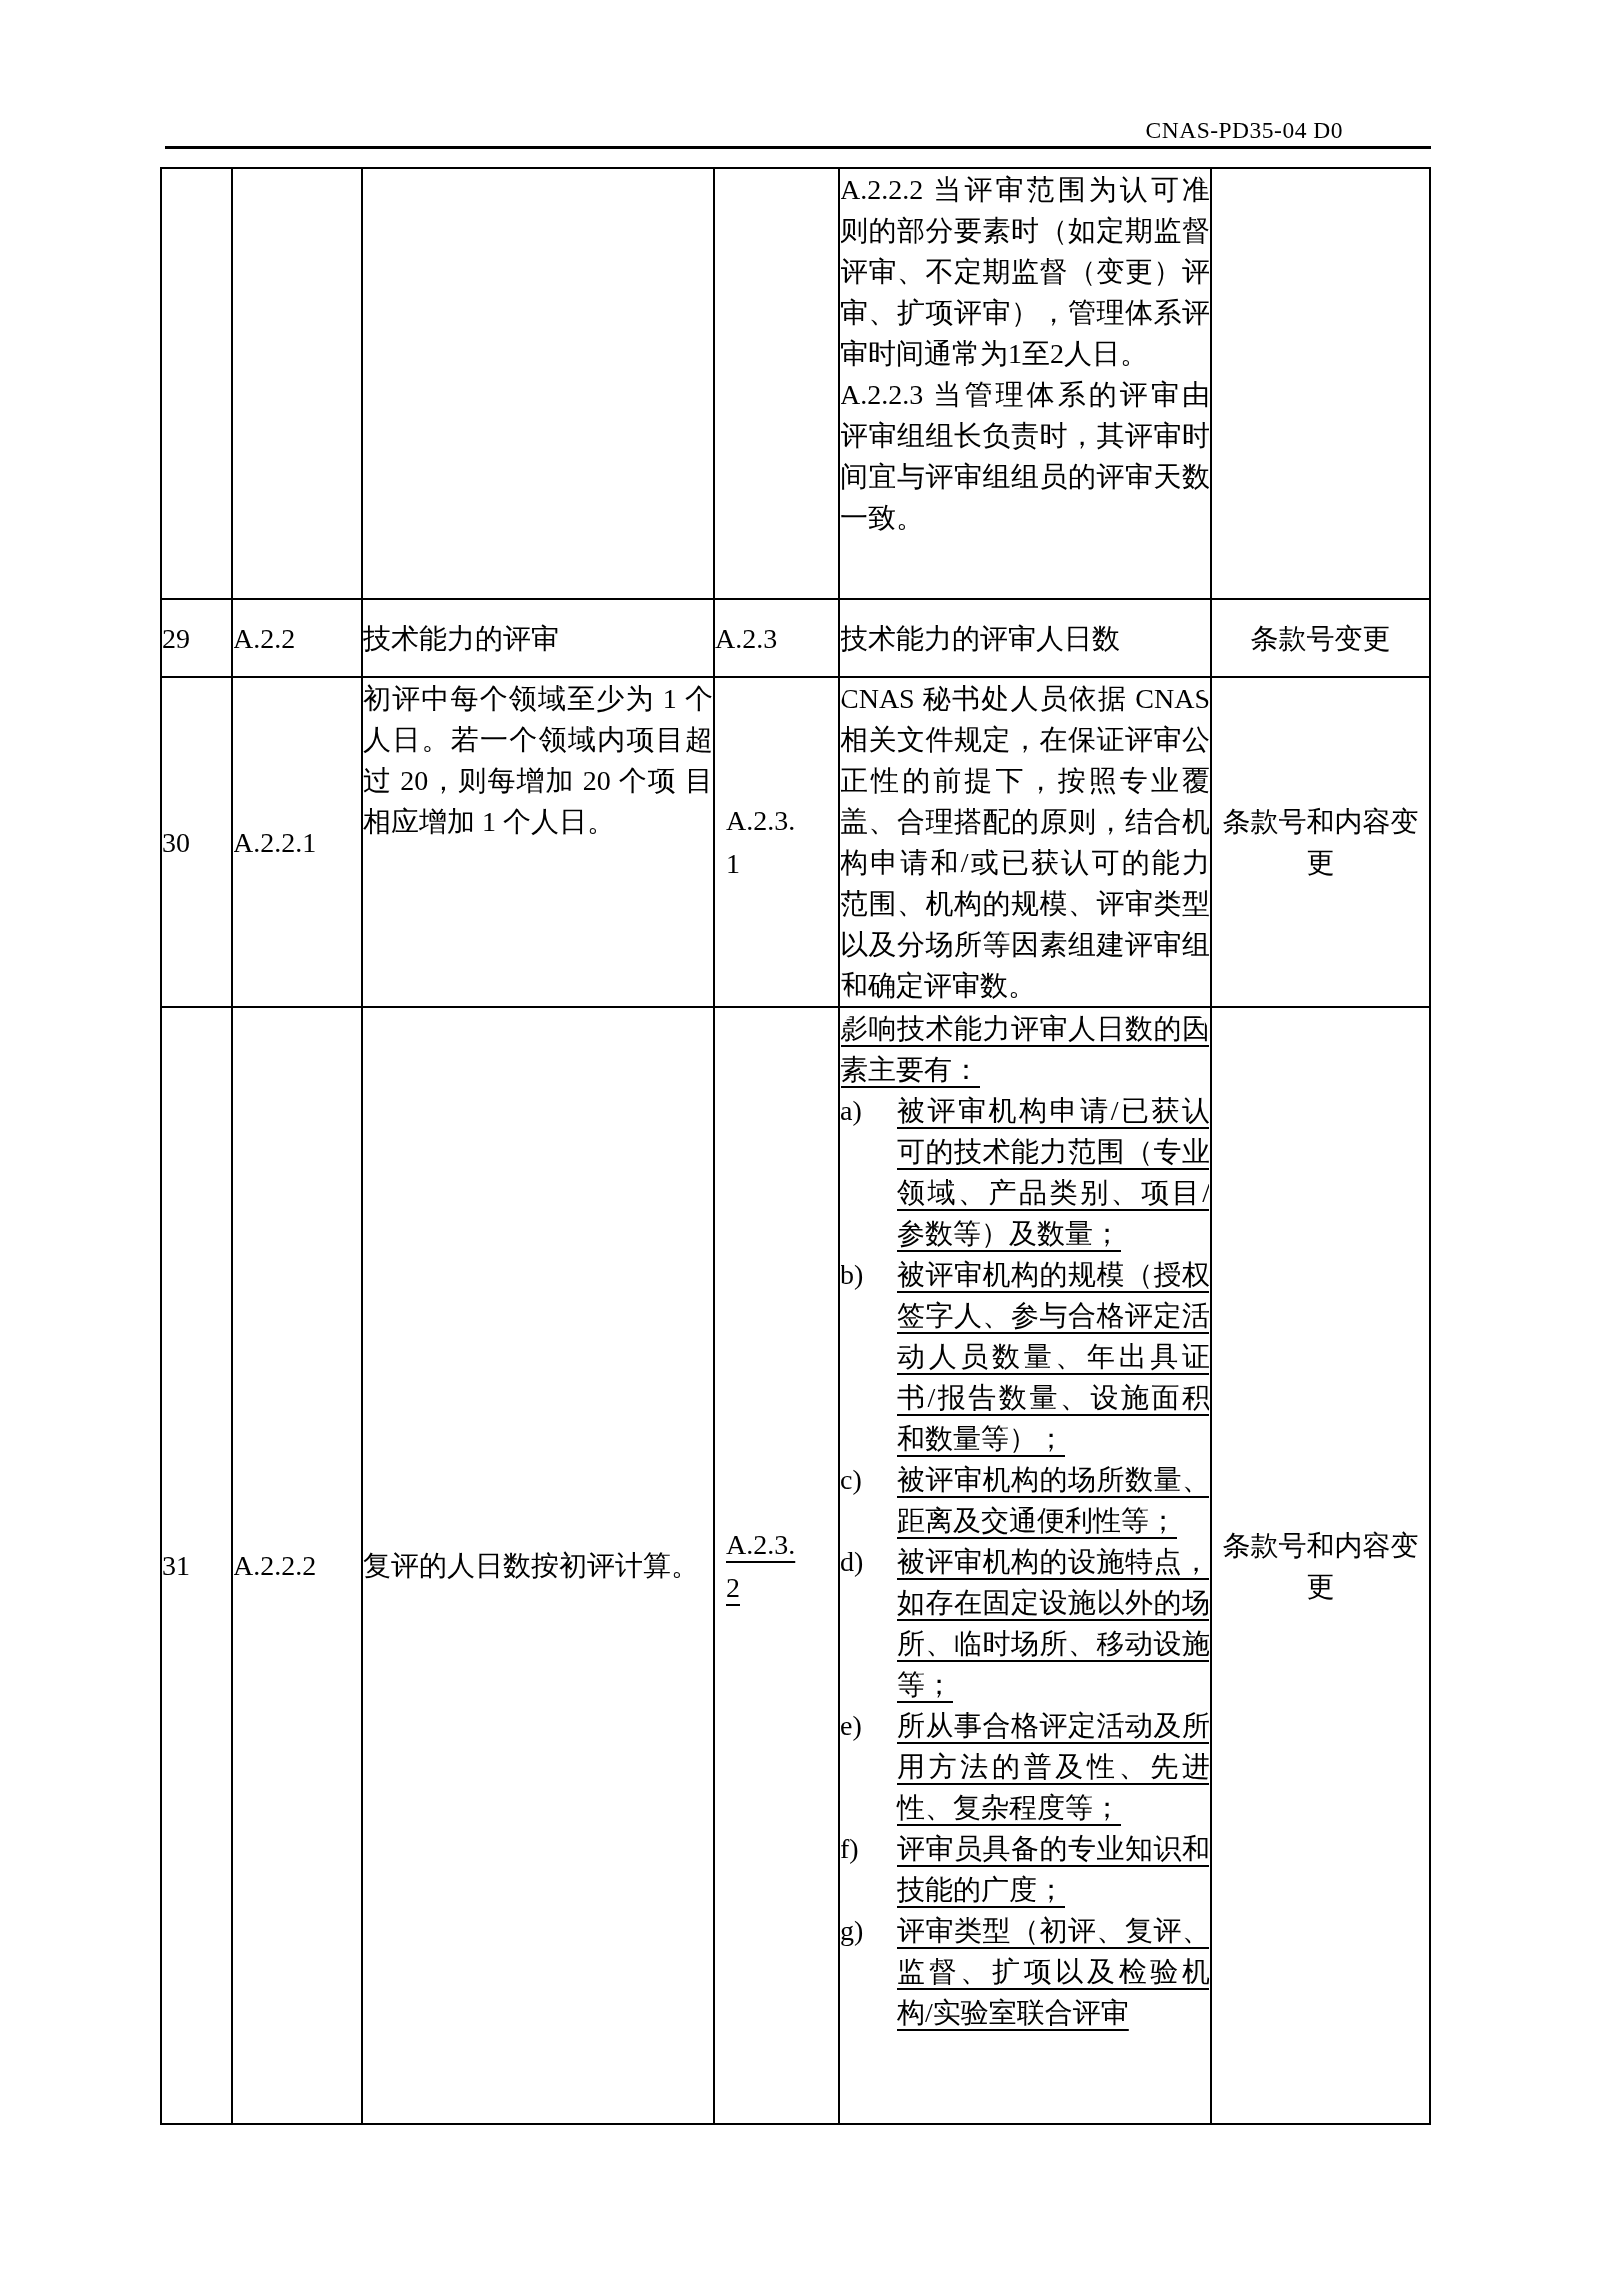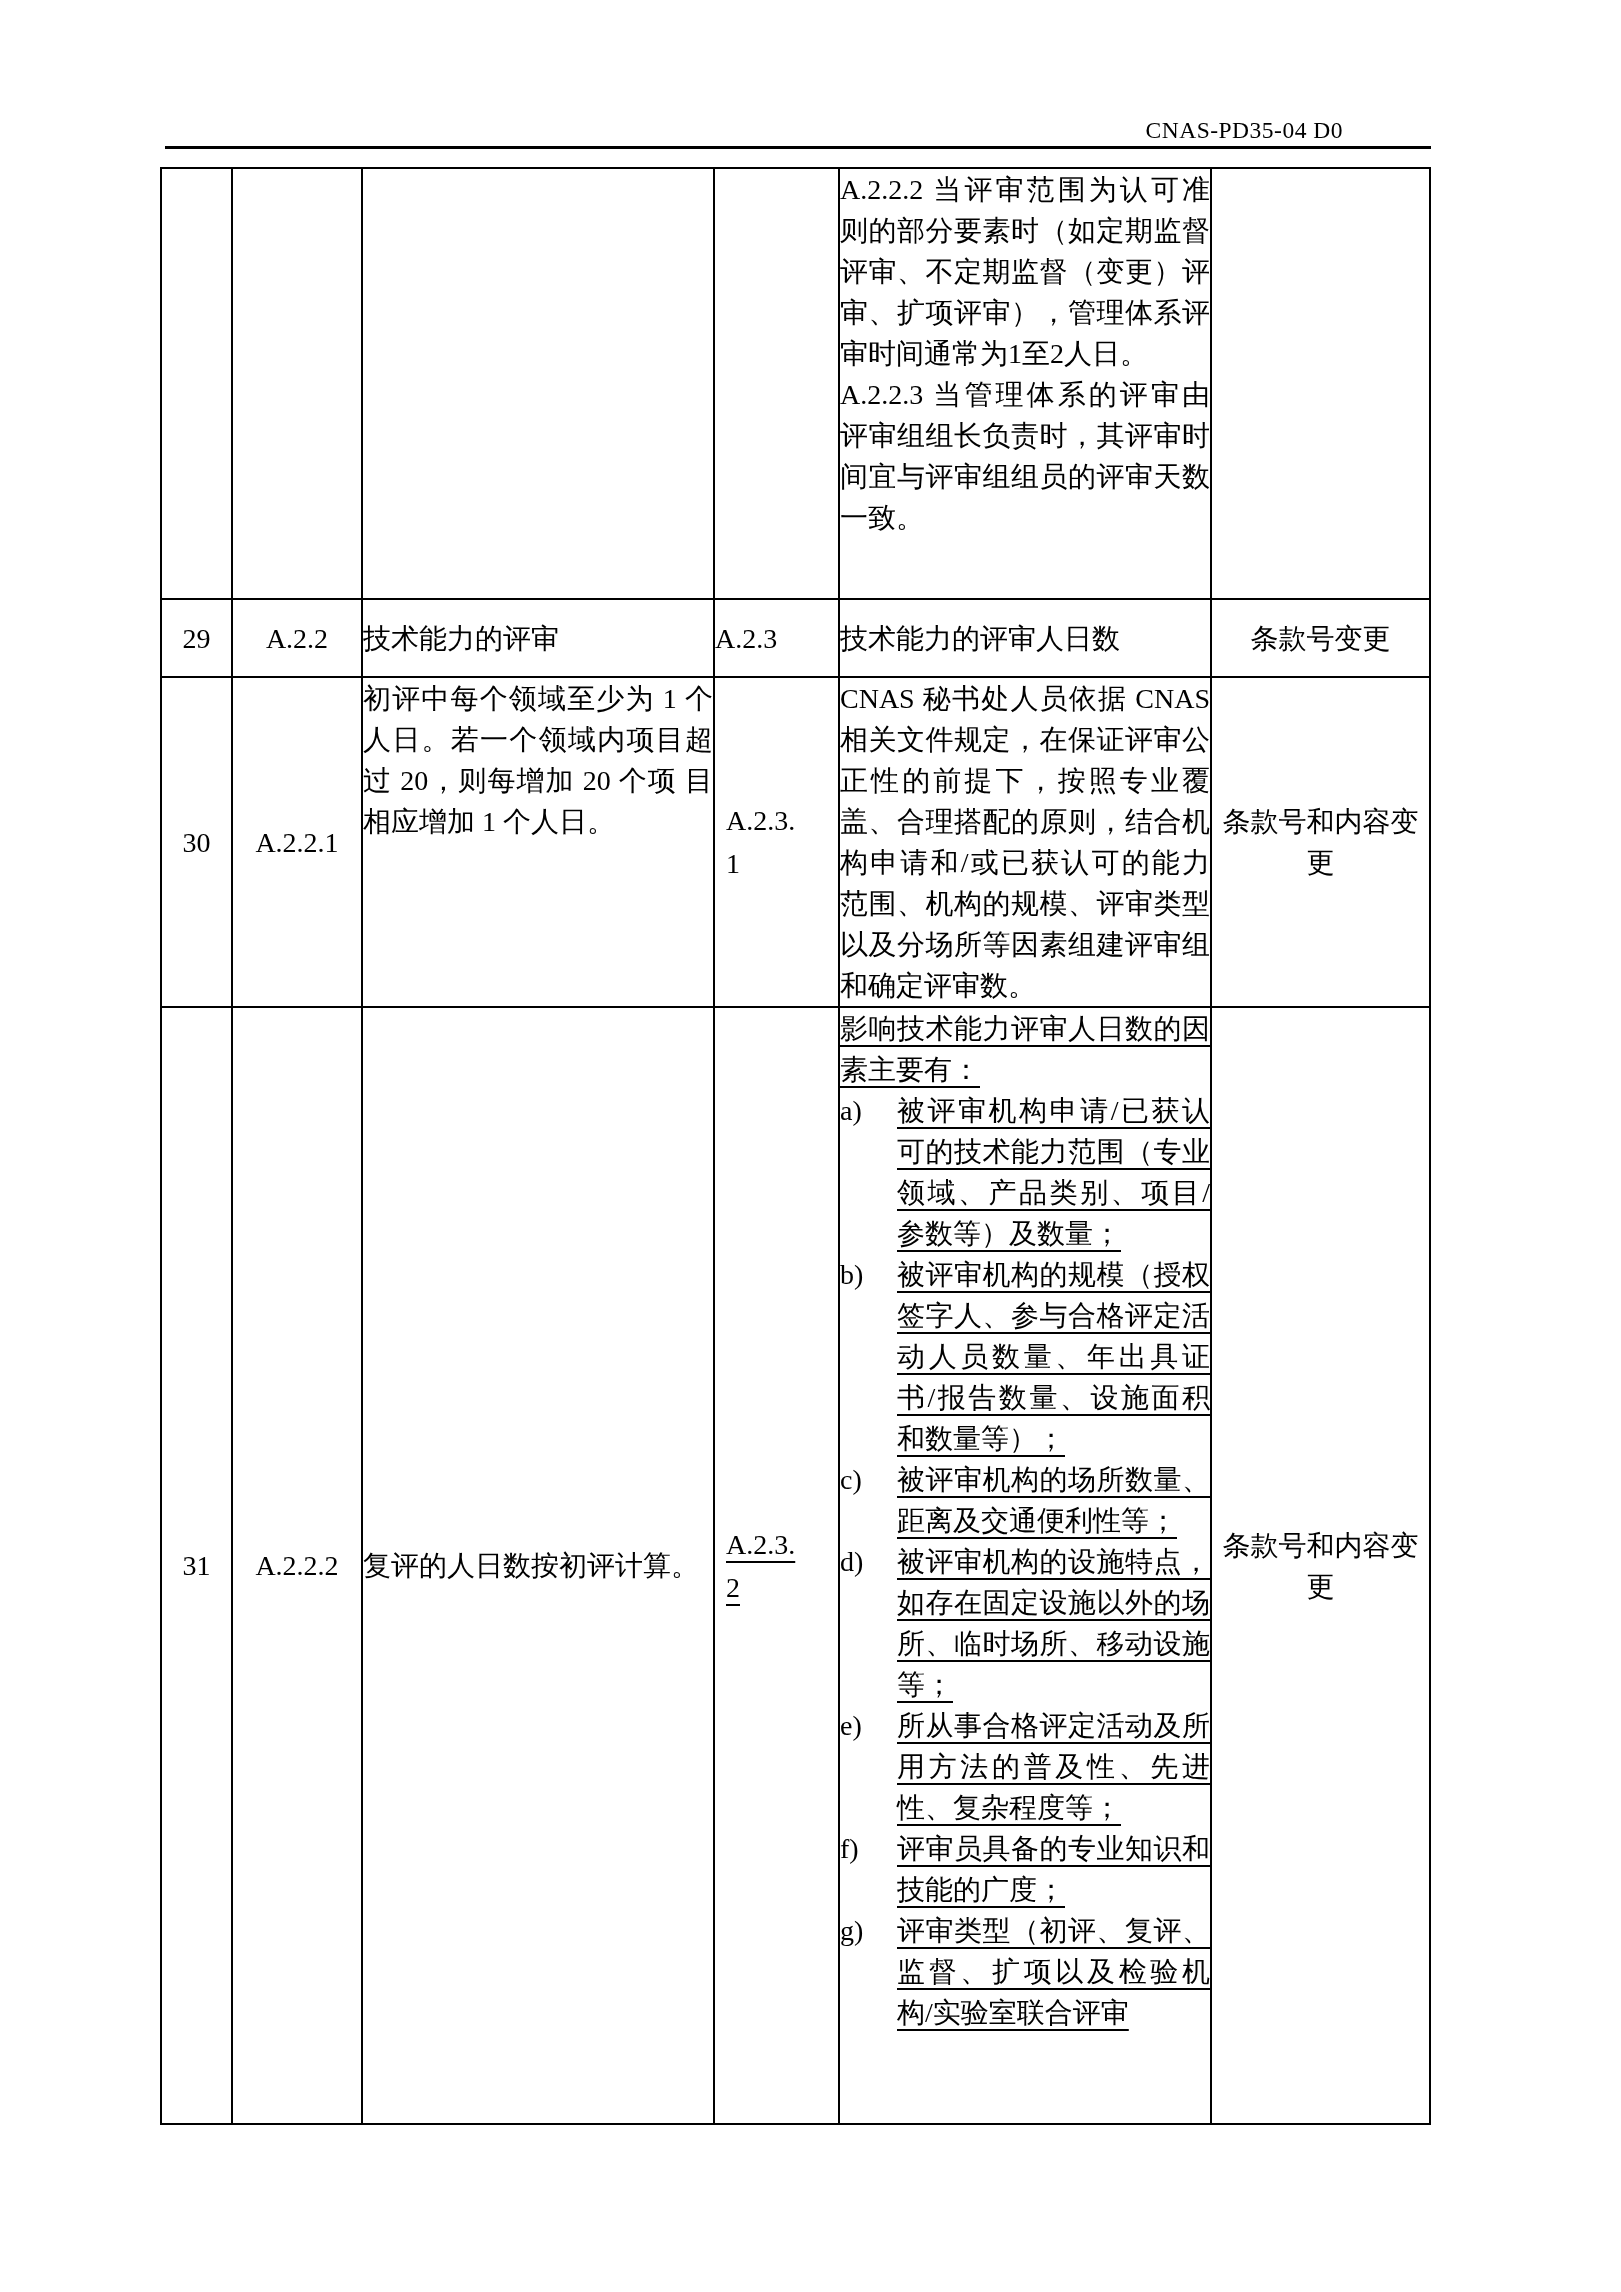--- a/index.html
+++ b/index.html
@@ -25,24 +25,24 @@
   }
   .doc-table td {
     border:2.9px solid #000; padding:0; vertical-align:middle;
     overflow:hidden; word-break:break-word;
   }
   tr.r0  { height:431px; }
   tr.r29 { height:78px;  }
   tr.r30 { height:328px; }
   tr.r31 { height:1117px;}
 
-  td.c-center { text-align:center;border-radius:22px; }
+  td.c-center { text-align:left;border-radius:22px; }
   td.v-top { vertical-align:top; }
   .pad-old   { padding:5.9px 17.6px 3.9px 19.6px; text-align:justify;margin-left:32px; }
-  .pad-new   { padding:7.8px 5.9px 3.9px 6.9px;  text-align:justify; }
+  .pad-new   { padding:7.8px 5.9px 3.9px 6.9px;  text-align:justify;border-radius:29px; }
   .pad-note  { padding:0 11.8px; text-align:center; }
   .clause-col { padding-left:15.7px; }
   .clause-line { line-height:43px;padding-left:11px; }
   .para { margin:0; }
 
   .u {
     text-decoration:underline;
     text-decoration-thickness:2px;
     text-underline-offset:6.9px;
   }

